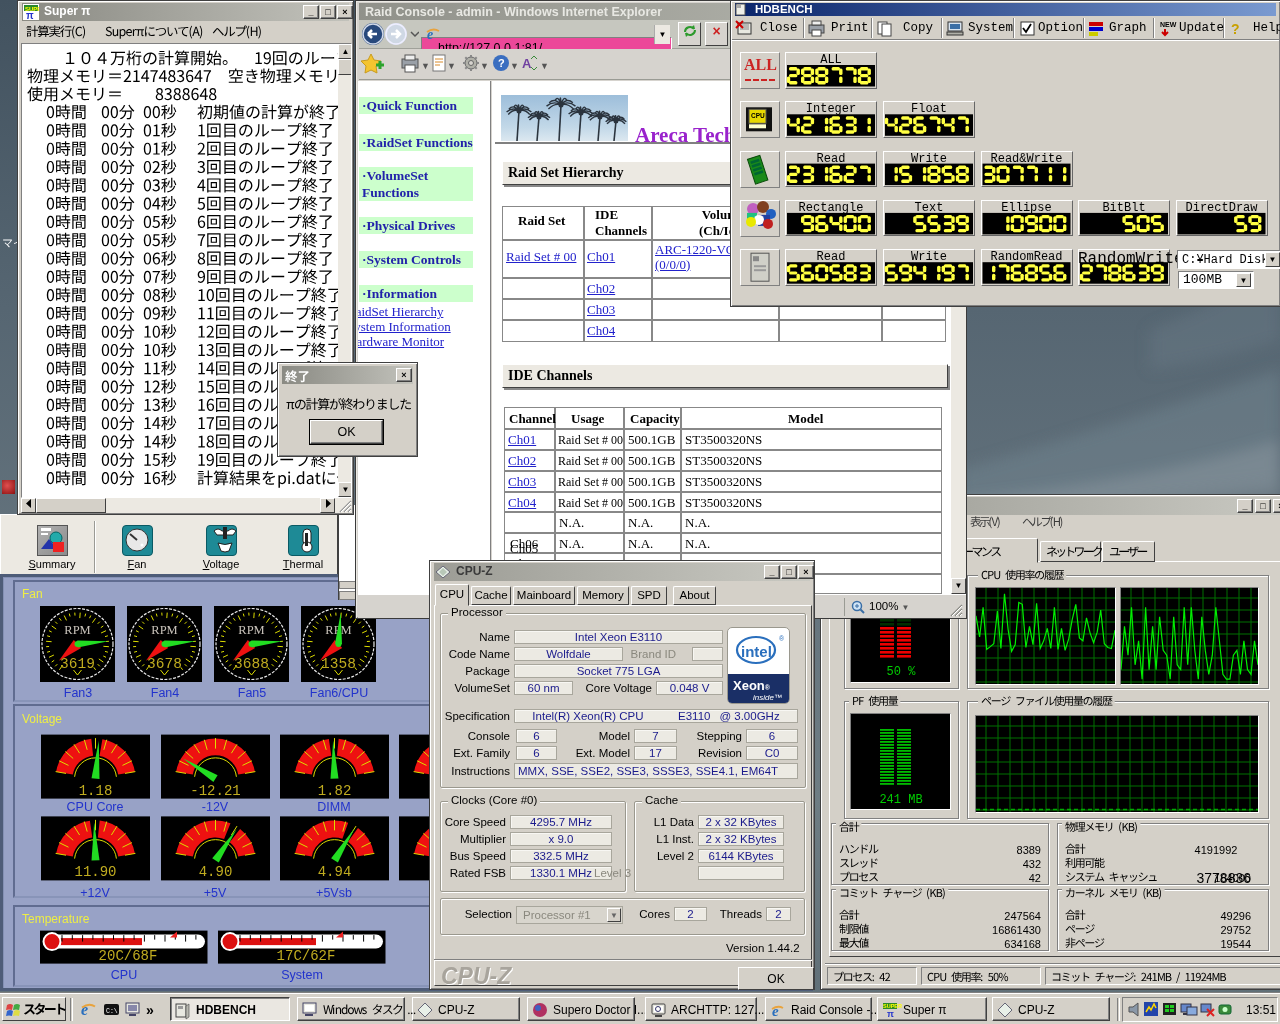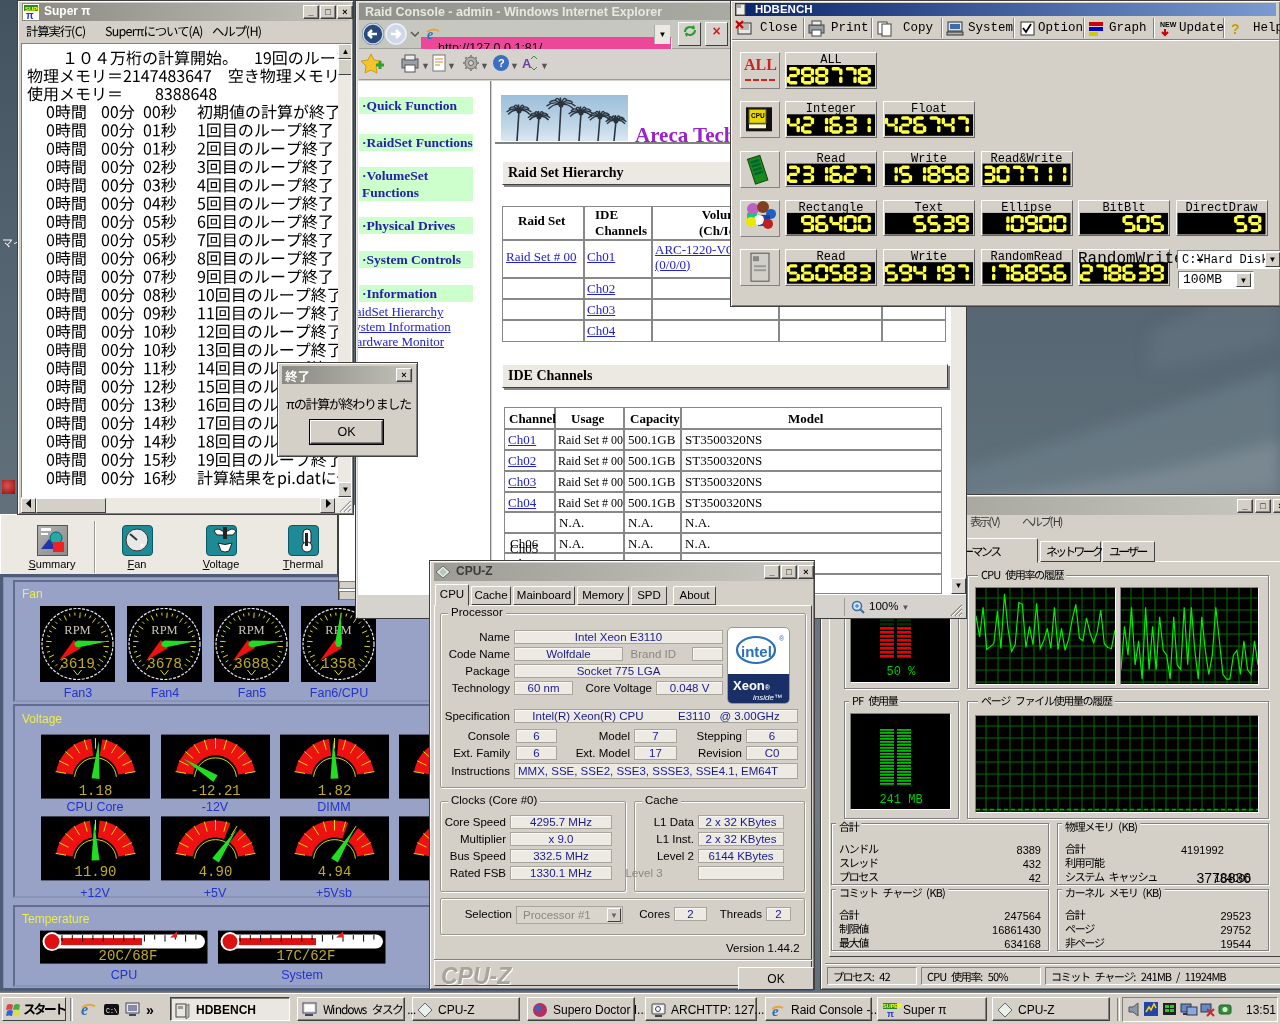--- a/index.html
+++ b/index.html
@@ -702,27 +702,27 @@
       <g transform="translate(244,452) scale(0.01100,-0.01100)" fill="#000">
         <use href="#g73" x="0"></use>
         <use href="#g42" x="880"></use>
         <use href="#g24" x="1760"></use>
         <use href="#g43" x="2640"></use>
       </g>
     </svg>
     <div class="ab" style="left:150px;top:349px;width:70px;text-align:right;font-size:11px">8389</div>
     <div class="ab" style="left:150px;top:363px;width:70px;text-align:right;font-size:11px">432</div>
     <div class="ab" style="left:150px;top:377px;width:70px;text-align:right;font-size:11px">42</div>
-    <div class="ab" style="left:360px;top:349px;width:70px;text-align:left;font-size:11px">4191992</div>
+    <div class="ab" style="left:360px;top:349px;width:70px;text-align:center;font-size:11px">4191992</div>
     <div class="ab" style="left:360px;top:375px;width:70px;text-align:right;font-size:14px">3778836</div>
     <div class="ab" style="left:360px;top:377px;width:70px;text-align:right;font-size:11px">164000</div>
     <div class="ab" style="left:150px;top:415px;width:70px;text-align:right;font-size:11px">247564</div>
     <div class="ab" style="left:150px;top:429px;width:70px;text-align:right;font-size:11px">16861430</div>
     <div class="ab" style="left:150px;top:443px;width:70px;text-align:right;font-size:11px">634168</div>
-    <div class="ab" style="left:360px;top:415px;width:70px;text-align:right;font-size:11px">29523</div>
+    <div class="ab" style="left:360px;top:415px;width:70px;text-align:right;font-size:11px">49296</div>
     <div class="ab" style="left:360px;top:429px;width:70px;text-align:right;font-size:11px">29752</div>
     <div class="ab" style="left:360px;top:443px;width:70px;text-align:right;font-size:11px">19544</div>
     <div class="ab sunk" style="left:29px;top:94px;width:101px;height:94px;background:#000"></div>
     <div class="ab sunk" style="left:29px;top:218px;width:101px;height:97px;background:#000"></div>
     <svg class="ab" style="left:0;top:0" width="470" height="470" viewBox="0 0 470 470">
       <rect x="59" y="132" width="14" height="2.6" fill="#e00"></rect>
       <rect x="76" y="132" width="14" height="2.6" fill="#e00"></rect>
       <rect x="59" y="136" width="14" height="2.6" fill="#e00"></rect>
       <rect x="76" y="136" width="14" height="2.6" fill="#e00"></rect>
       <rect x="59" y="140" width="14" height="2.6" fill="#e00"></rect>
@@ -2374,21 +2374,21 @@
     <div class="ab" style="left:84px;top:69px;width:209px;height:14px;background:#eceae3;border:1px solid #a8a69c;box-shadow:inset 1px 1px 0 #f8f7f3"></div>
     <div class="ab" style="font-size:11.5px;white-space:nowrap;color:#1a1a8c;text-align:center;left:84px;top:70px;width:209px">Intel Xeon E3110</div>
     <div class="ab" style="font-size:11.5px;white-space:nowrap;left:-20px;top:87px;width:100px;text-align:right;color:#000">Code Name</div>
     <div class="ab" style="left:84px;top:86px;width:109px;height:14px;background:#eceae3;border:1px solid #a8a69c;box-shadow:inset 1px 1px 0 #f8f7f3"></div>
     <div class="ab" style="font-size:11.5px;white-space:nowrap;color:#1a1a8c;text-align:center;left:84px;top:87px;width:109px">Wolfdale</div>
     <div class="ab" style="font-size:11.5px;white-space:nowrap;left:146px;top:87px;width:100px;text-align:right;color:#8a887e">Brand ID</div>
     <div class="ab" style="left:262px;top:86px;width:31px;height:14px;background:#eceae3;border:1px solid #a8a69c;box-shadow:inset 1px 1px 0 #f8f7f3"></div>
     <div class="ab" style="font-size:11.5px;white-space:nowrap;left:-20px;top:104px;width:100px;text-align:right;color:#000">Package</div>
     <div class="ab" style="left:84px;top:103px;width:209px;height:14px;background:#eceae3;border:1px solid #a8a69c;box-shadow:inset 1px 1px 0 #f8f7f3"></div>
     <div class="ab" style="font-size:11.5px;white-space:nowrap;color:#1a1a8c;text-align:center;left:84px;top:104px;width:209px">Socket 775 LGA</div>
-    <div class="ab" style="font-size:11.5px;white-space:nowrap;left:-20px;top:121px;width:100px;text-align:right;color:#000">Technology</div>
+    <div class="ab" style="font-size:11.5px;white-space:nowrap;left:-20px;top:121px;width:100px;text-align:right;color:#000">VolumeSet</div>
     <div class="ab" style="left:84px;top:120px;width:59px;height:14px;background:#eceae3;border:1px solid #a8a69c;box-shadow:inset 1px 1px 0 #f8f7f3"></div>
     <div class="ab" style="font-size:11.5px;white-space:nowrap;color:#1a1a8c;text-align:center;left:84px;top:121px;width:59px">60 nm</div>
     <div class="ab" style="font-size:11.5px;white-space:nowrap;left:122px;top:121px;width:100px;text-align:right;color:#000">Core Voltage</div>
     <div class="ab" style="left:226px;top:120px;width:67px;height:14px;background:#eceae3;border:1px solid #a8a69c;box-shadow:inset 1px 1px 0 #f8f7f3"></div>
     <div class="ab" style="font-size:11.5px;white-space:nowrap;color:#1a1a8c;text-align:center;left:226px;top:121px;width:67px">0.048 V</div>
     <div class="ab" style="font-size:11.5px;white-space:nowrap;left:-20px;top:149px;width:100px;text-align:right;color:#000">Specification</div>
     <div class="ab" style="left:84px;top:148px;width:284px;height:14px;background:#eceae3;border:1px solid #a8a69c;box-shadow:inset 1px 1px 0 #f8f7f3"></div>
     <div class="ab" style="font-size:11.5px;white-space:nowrap;color:#1a1a8c;text-align:center;left:84px;top:149px;width:284px">Intel(R) Xeon(R) CPU   E3110  @ 3.00GHz</div>
     <div class="ab" style="font-size:11.5px;white-space:nowrap;left:-20px;top:169px;width:100px;text-align:right;color:#000">Console</div>
     <div class="ab" style="left:86px;top:168px;width:41px;height:14px;background:#eceae3;border:1px solid #a8a69c;box-shadow:inset 1px 1px 0 #f8f7f3"></div>
@@ -2425,21 +2425,21 @@
     <div class="ab" style="font-size:11.5px;white-space:nowrap;color:#1a1a8c;text-align:center;left:80px;top:306px;width:102px">1330.1 MHz</div>
     <div class="ab" style="font-size:11.5px;white-space:nowrap;left:164px;top:255px;width:100px;text-align:right;color:#000">L1 Data</div>
     <div class="ab" style="left:268px;top:254px;width:86px;height:14px;background:#eceae3;border:1px solid #a8a69c;box-shadow:inset 1px 1px 0 #f8f7f3"></div>
     <div class="ab" style="font-size:11.5px;white-space:nowrap;color:#1a1a8c;text-align:center;left:268px;top:255px;width:86px">2 x 32 KBytes</div>
     <div class="ab" style="font-size:11.5px;white-space:nowrap;left:164px;top:272px;width:100px;text-align:right;color:#000">L1 Inst.</div>
     <div class="ab" style="left:268px;top:271px;width:86px;height:14px;background:#eceae3;border:1px solid #a8a69c;box-shadow:inset 1px 1px 0 #f8f7f3"></div>
     <div class="ab" style="font-size:11.5px;white-space:nowrap;color:#1a1a8c;text-align:center;left:268px;top:272px;width:86px">2 x 32 KBytes</div>
     <div class="ab" style="font-size:11.5px;white-space:nowrap;left:164px;top:289px;width:100px;text-align:right;color:#000">Level 2</div>
     <div class="ab" style="left:268px;top:288px;width:86px;height:14px;background:#eceae3;border:1px solid #a8a69c;box-shadow:inset 1px 1px 0 #f8f7f3"></div>
     <div class="ab" style="font-size:11.5px;white-space:nowrap;color:#1a1a8c;text-align:center;left:268px;top:289px;width:86px">6144 KBytes</div>
-    <div class="ab" style="font-size:11.5px;white-space:nowrap;left:164px;top:306px;width:100px;text-align:center;color:#8a887e">Level 3</div>
+    <div class="ab" style="font-size:11.5px;white-space:nowrap;left:164px;top:306px;width:100px;text-align:left;color:#8a887e">Level 3</div>
     <div class="ab" style="left:268px;top:305px;width:86px;height:14px;background:#eceae3;border:1px solid #a8a69c;box-shadow:inset 1px 1px 0 #f8f7f3"></div>
     <div class="ab" style="font-size:11.5px;white-space:nowrap;left:-18px;top:347px;width:100px;text-align:right;color:#000">Selection</div>
     <div class="ab" style="left:86px;top:345px;width:107px;height:18px;background:#d8d5cd;border:1px solid #a8a69c;font-size:11.5px;color:#8a887e;padding:2px 0 0 6px">Processor #1</div>
     <div class="ab rais" style="left:177px;top:347px;width:14px;height:14px;background:#d4d0c8;font-size:8px;text-align:center;line-height:13px;color:#666">▼</div>
     <div class="ab" style="font-size:11.5px;white-space:nowrap;left:140px;top:347px;width:100px;text-align:right;color:#000">Cores</div>
     <div class="ab" style="left:244px;top:346px;width:33px;height:14px;background:#eceae3;border:1px solid #a8a69c;box-shadow:inset 1px 1px 0 #f8f7f3"></div>
     <div class="ab" style="font-size:11.5px;white-space:nowrap;color:#1a1a8c;text-align:center;left:244px;top:347px;width:33px">2</div>
     <div class="ab" style="font-size:11.5px;white-space:nowrap;left:232px;top:347px;width:100px;text-align:right;color:#000">Threads</div>
     <div class="ab" style="left:336px;top:346px;width:25px;height:14px;background:#eceae3;border:1px solid #a8a69c;box-shadow:inset 1px 1px 0 #f8f7f3"></div>
     <div class="ab" style="font-size:11.5px;white-space:nowrap;color:#1a1a8c;text-align:center;left:336px;top:347px;width:25px">2</div>

